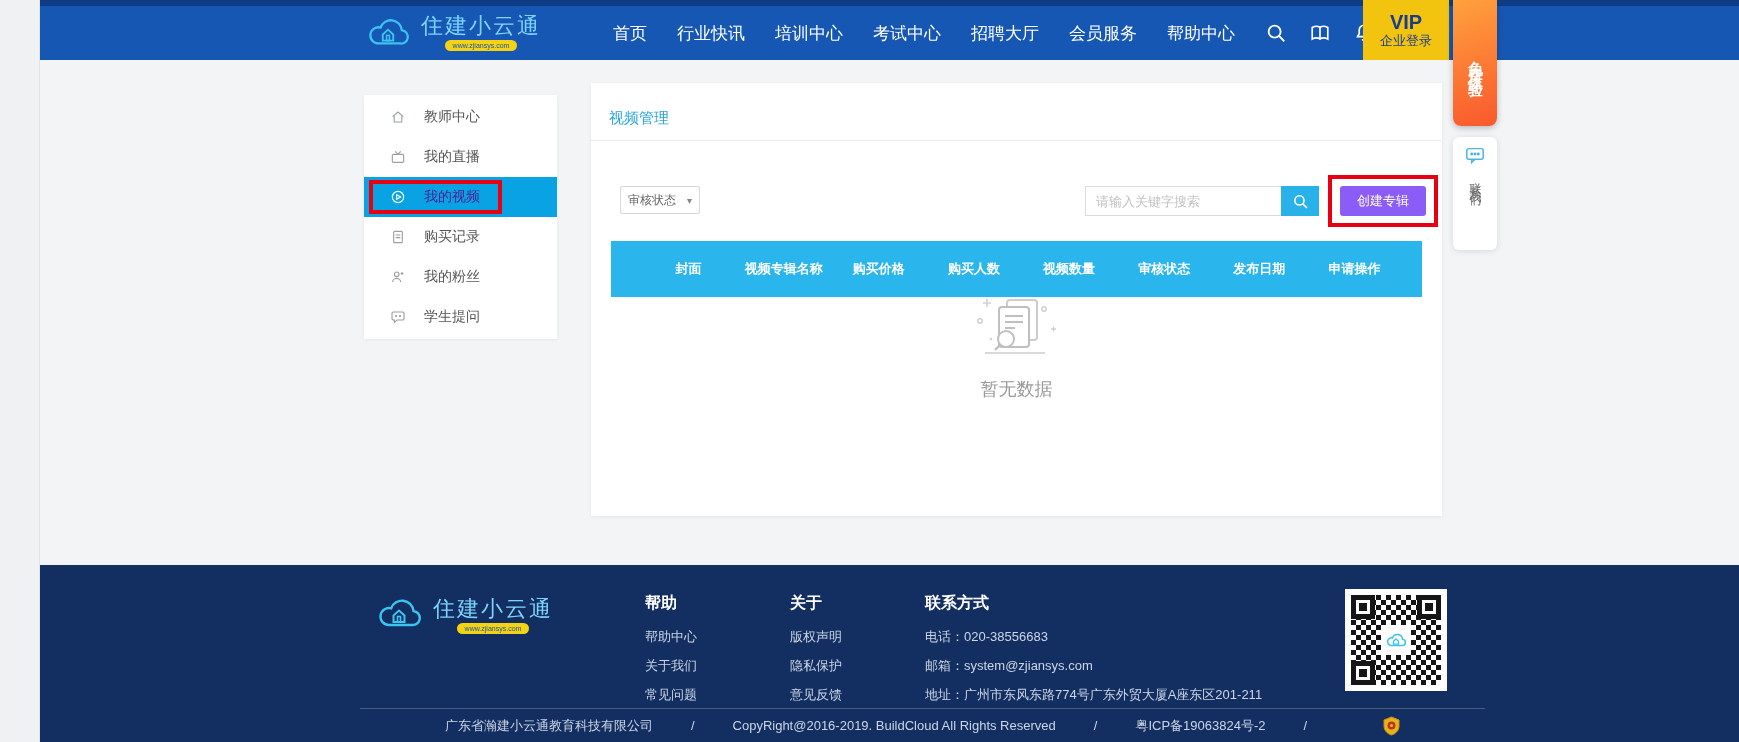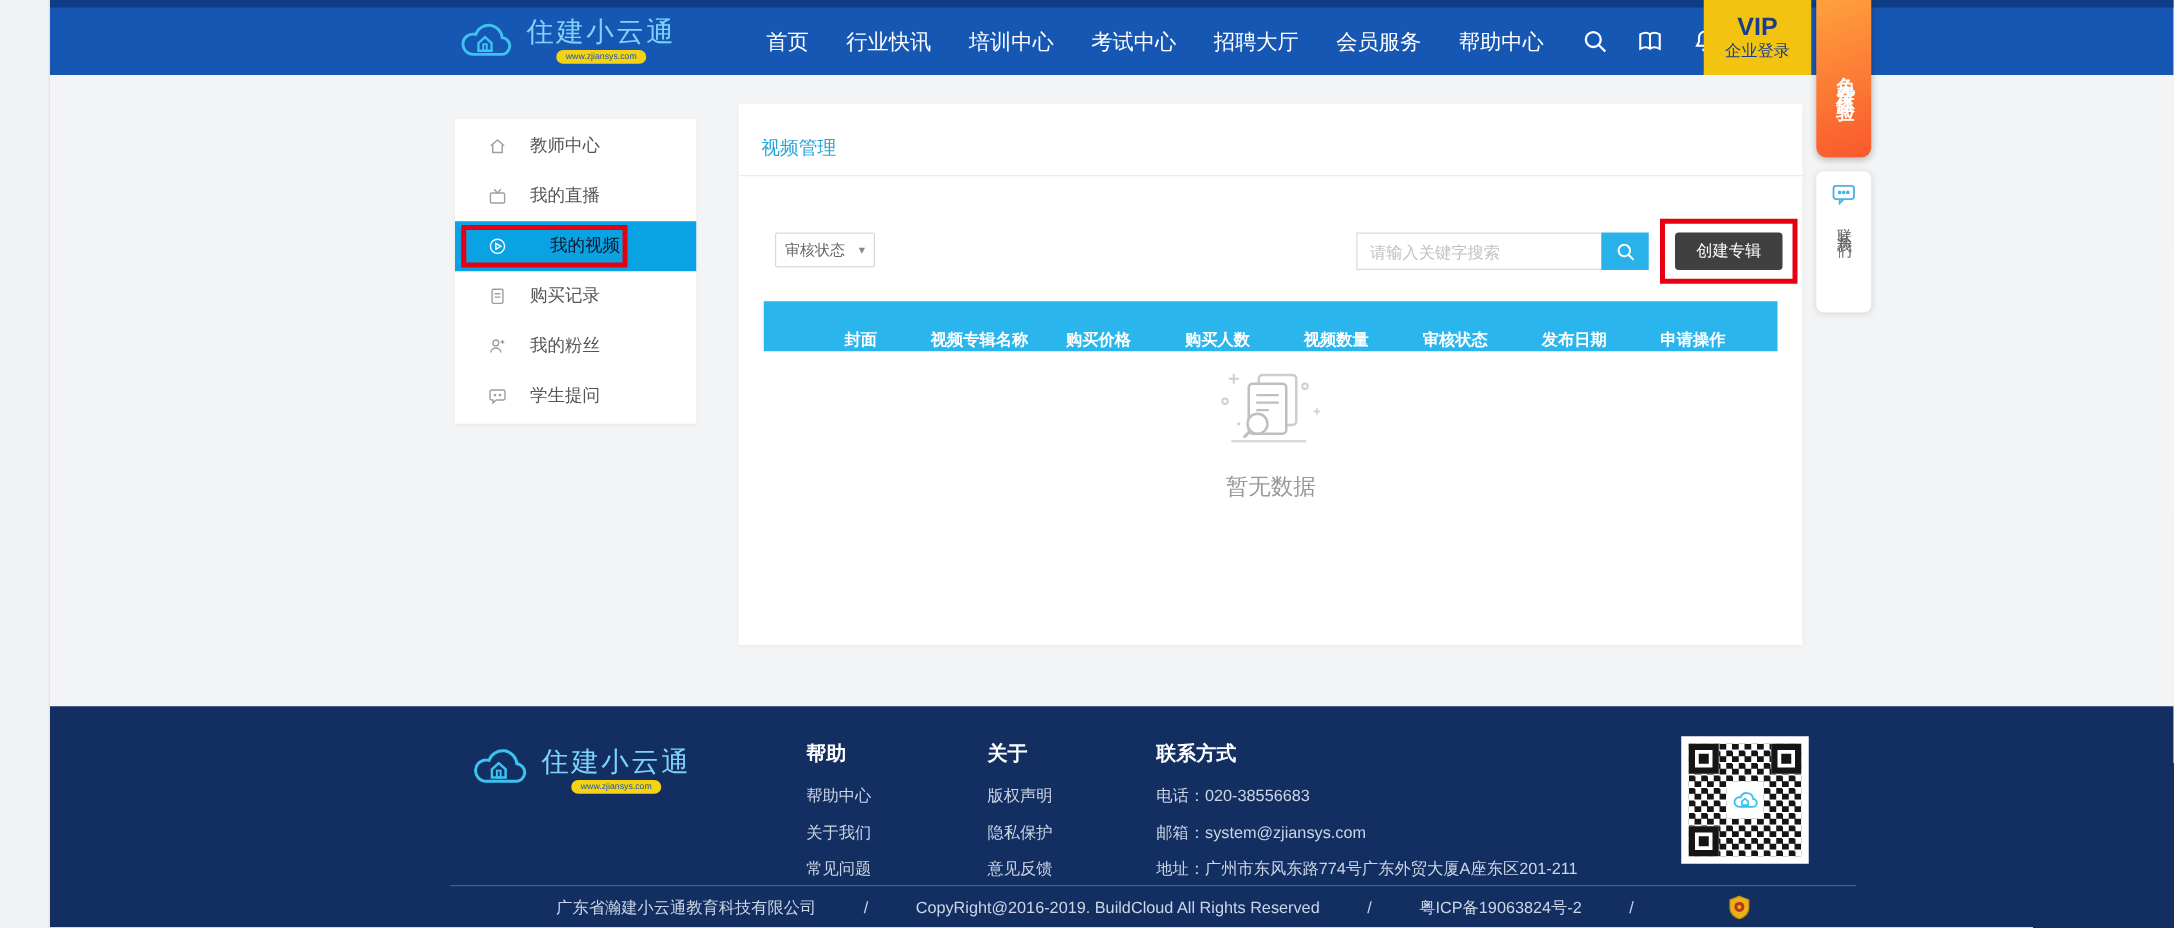--- a/index.html
+++ b/index.html
@@ -33,38 +33,38 @@
   .contact-card svg { width:20px; height:18px; }
   .contact-card span { margin-top:8px; writing-mode:vertical-rl; text-orientation:upright; color:#666; font-size:12px; letter-spacing:4px; }
 
   
   .sidebar { position:absolute; left:364px; top:95px; width:193px; background:#fff; box-shadow:0 1px 4px rgba(0,0,0,.06); padding:2px 0; }
   .side-item { position:relative; height:40px; display:flex; align-items:center; padding-left:26px; gap:18px; cursor:pointer; }
   .side-item svg { width:16px; height:16px; color:#9aa0a6; flex:none; }
   .side-label { font-size:14px; color:#555; }
   .side-item.active { background:#09a3e3; }
   .side-item.active svg { color:#fff; }
-  .side-item.active .side-label { color:#0f172a;margin-left:16px; }
+  .side-item.active .side-label { color:#4c1d95; }
   .side-red-box { position:absolute; left:5px; top:3px; width:133px; height:34px; border:4px solid #e70012; pointer-events:none; }
 
   
   .main-card { position:absolute; left:591px; top:83px; width:851px; height:433px; background:#fff; box-shadow:0 1px 4px rgba(0,0,0,.06); }
   .main-title { position:absolute; left:18px; top:26px; font-size:15px; color:#2aa4d9; }
   .main-divider { position:absolute; left:0; right:0; top:57px; border-bottom:1px solid #ececec; }
   .filter-select { position:absolute; left:29px; top:103px; width:80px; height:28px; border:1px solid #d9d9d9; border-radius:2px; background:#fff; display:flex; align-items:center; justify-content:space-between; padding:0 7px; cursor:pointer; }
   .filter-select .sel-label { font-size:12px; color:#666; }
   .filter-select .chev { font-size:10px; color:#888; }
   .search-wrap { position:absolute; left:494px; top:103px; display:flex; }
   .search-input { width:196px; height:30px; border:1px solid #dcdcdc; border-right:none; padding:0 10px; font-size:13px; color:#333; outline:none; }
   .search-input::placeholder { color:#c2c2c2; }
   .search-btn { width:38px; height:30px; background:#29b2ea; border:none; display:flex; align-items:center; justify-content:center; cursor:pointer; }
   .search-btn svg { width:17px; height:17px; color:#fff; }
   .create-annot { position:absolute; left:737px; top:92px; width:110px; height:52px; border:4px solid #e70012; display:flex; align-items:center; justify-content:center; pointer-events:none; }
-  .create-btn { pointer-events:auto; width:86px; height:30px; background:#404040; color:#fff; border:none; border-radius:3px; font-size:13px; cursor:pointer; font-family:inherit; }
-  .table-header { position:absolute; left:20px; top:158px; width:811px; height:40px; background:#2ab5ec; display:flex; align-items:flex-end; padding-left:30px; padding-right:20px; }
+  .create-btn { pointer-events:auto; width:86px; height:30px; background:#8b5cf6; color:#fff; border:none; border-radius:3px; font-size:13px; cursor:pointer; font-family:inherit; }
+  .table-header { position:absolute; left:20px; top:158px; width:811px; height:56px; background:#2ab5ec; display:flex; align-items:center; padding-left:30px; padding-right:20px; }
   .th-cell { flex:1; text-align:center; color:#fff; font-size:13px; font-weight:bold; white-space:nowrap; }
   .empty-wrap { position:absolute; left:0; right:0; top:212px; display:flex; flex-direction:column; align-items:center; }
   .empty-text { margin-top:10px; font-size:18px; color:#999; }
 
   
   .footer { position:absolute; left:40px; right:0; top:565px; height:177px; background:#132f61; }
   .f-logo { position:absolute; left:335px; top:28px; display:flex; align-items:center; gap:10px; }
   .f-logo .logo-name { font-size:22px; }
   .f-col { position:absolute; top:28px; }
   .f-col-title { color:#fff; font-size:16px; font-weight:bold; margin-bottom:14px; }

